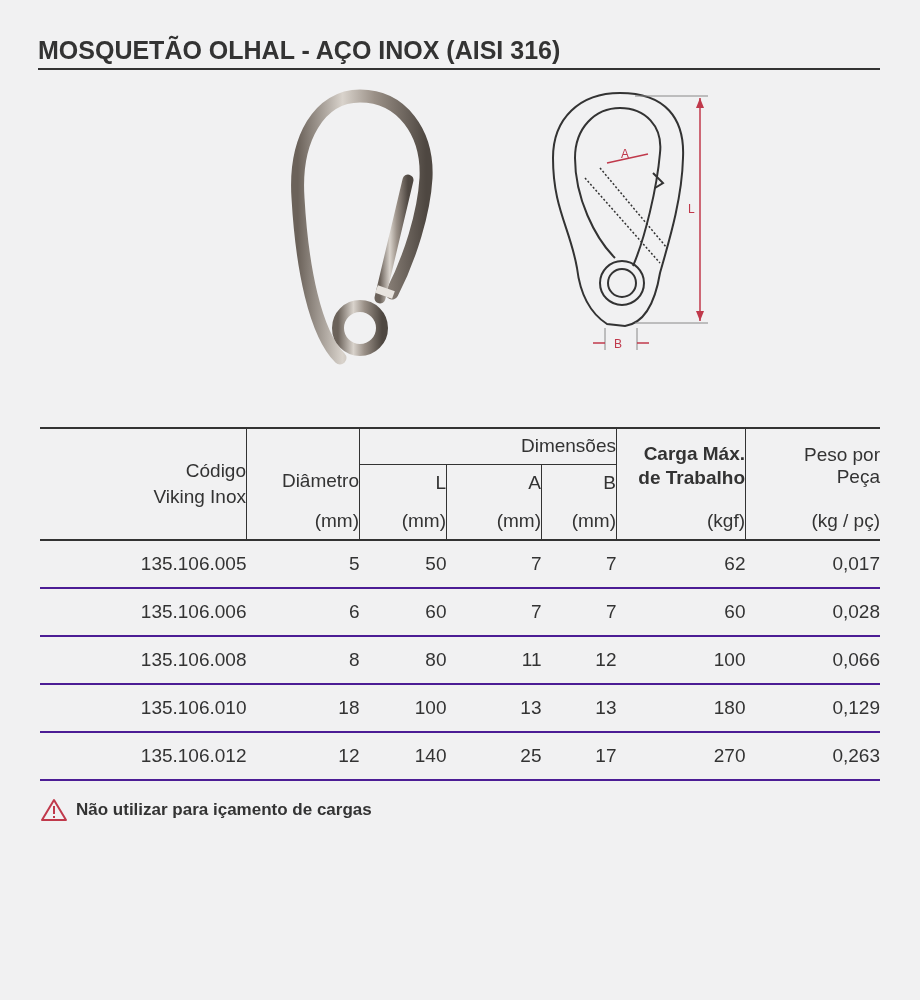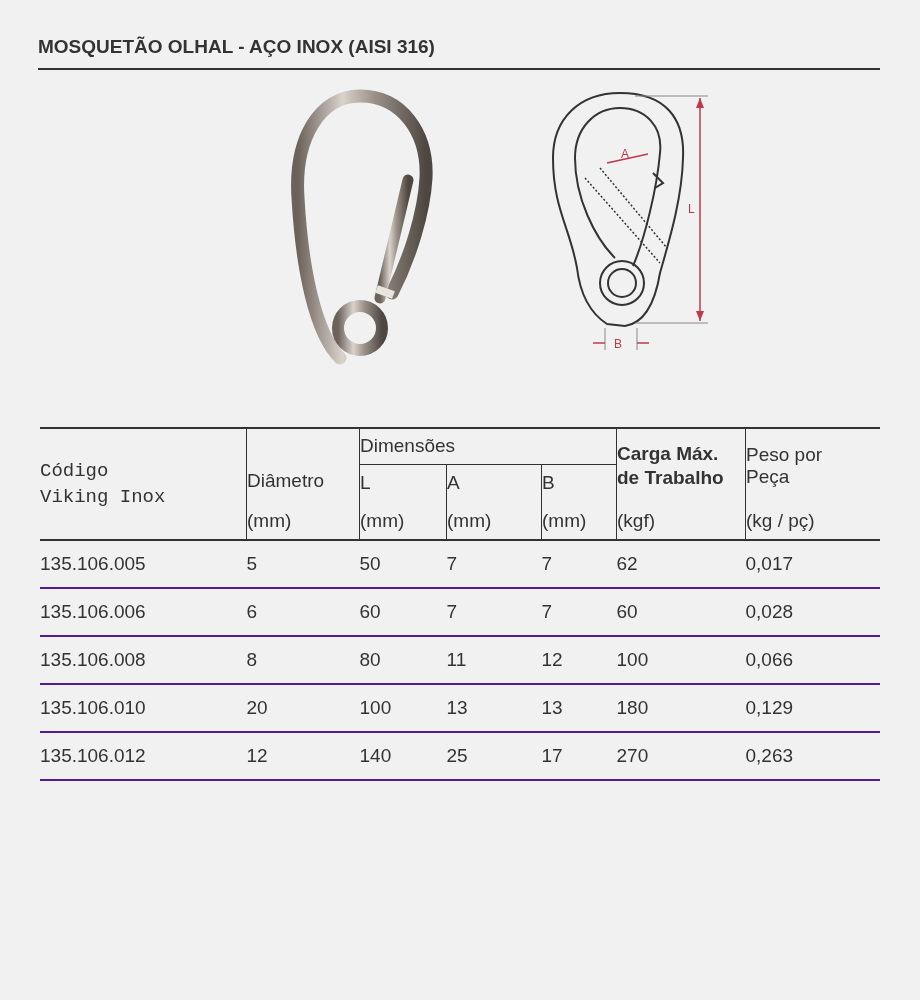--- a/index.html
+++ b/index.html
@@ -6,37 +6,37 @@
   body {
     width: 920px; height: 1000px;
     background: #f1f1f2;
     font-family: "Liberation Sans", sans-serif;
     color: #333333;
     position: relative;
     overflow: hidden;
   }
   .title {
     position: absolute; left: 38px; top: 36px;
-    font-size: 19px; font-weight: bold; color: #333;
+    font-size: 25px; font-weight: bold; color: #333;
     letter-spacing: 0px;
   }
   .title-rule {
     position: absolute; left: 38px; top: 68px; width: 842px; height: 2px;
     background: #333;
   }
   .photo { position: absolute; left: 280px; top: 88px; width: 160px; height: 285px; }
   .diagram { position: absolute; left: 545px; top: 88px; width: 175px; height: 275px; }
 
   table.spec {
     position: absolute; left: 40px; top: 427px; width: 840px;
     border-collapse: collapse;
     font-size: 19px; color: #333;
   }
   table.spec th, table.spec td {
-    text-align: left; font-weight: normal; padding: 0;
+    text-align: right; font-weight: normal; padding: 0;
   }
   .top-rule { border-top: 2px solid #333; }
   .vsep { border-right: 1px solid #333; }
   .dim-head { border-bottom: 1px solid #333; }
   .header-bottom { border-bottom: 2px solid #333; }
   tr.data td { height: 46px; border-bottom: 2px solid #4c1d95; }
 
   .warning {
     position: absolute; left: 40px; top: 797px;
     font-size: 17px; font-weight: bold; color: #333; line-height: 26px;
@@ -87,21 +87,21 @@
   <line x1="60" y1="240" x2="60" y2="262" stroke="#888" stroke-width="1"></line>
   <line x1="92" y1="240" x2="92" y2="262" stroke="#888" stroke-width="1"></line>
   <line x1="48" y1="255" x2="60" y2="255" stroke="#c0394b" stroke-width="1.5"></line>
   <line x1="92" y1="255" x2="104" y2="255" stroke="#c0394b" stroke-width="1.5"></line>
   <text x="69" y="260" font-size="12" fill="#c0394b" font-family="Liberation Sans, sans-serif">B</text>
 </svg>
 
 <table class="spec">
   <thead>
     <tr class="top-rule" style="height:36px">
-      <th rowspan="3" class="vsep header-bottom" style="width:206px; line-height:26px;font-family:Liberation Mono, monospace;">
+      <th rowspan="3" class="vsep header-bottom" style="width:206px; line-height:26px;">
         <div>Código</div>
         <div>Viking Inox</div>
       </th>
       <th rowspan="2" class="vsep" style="width:112px; vertical-align:bottom; padding-bottom:10px;">Diâmetro</th>
       <th colspan="3" class="vsep dim-head">Dimensões</th>
       <th rowspan="2" class="vsep" style="width:128px; line-height:24px;font-weight:bold;">
         <div>Carga Máx.</div>
         <div>de Trabalho</div>
       </th>
       <th rowspan="2" style="line-height:22px;">
@@ -146,33 +146,41 @@
       <td>135.106.008</td>
       <td>8</td>
       <td>80</td>
       <td>11</td>
       <td>12</td>
       <td>100</td>
       <td>0,066</td>
     </tr>
     <tr class="data">
       <td>135.106.010</td>
-      <td>20</td>
+      <td>18</td>
       <td>100</td>
       <td>13</td>
       <td>13</td>
       <td>180</td>
       <td>0,129</td>
     </tr>
     <tr class="data">
       <td>135.106.012</td>
       <td>12</td>
       <td>140</td>
       <td>25</td>
       <td>17</td>
       <td>270</td>
       <td>0,263</td>
     </tr>
   </tbody>
 </table>
 
 <div class="warning">
+  <div class="line">
+    <svg class="warn-icon" viewBox="0 0 28 24">
+      <path d="M14 2 L26 22 L2 22 Z" fill="none" stroke="#c0394b" stroke-width="2" stroke-linejoin="round"></path>
+      <rect x="13" y="8" width="2" height="8" fill="#c0394b"></rect>
+      <rect x="13" y="18" width="2" height="2" fill="#c0394b"></rect>
+    </svg>
+    <span>Não utilizar para içamento de cargas</span>
+  </div>
 </div>
 
 </body></html>

